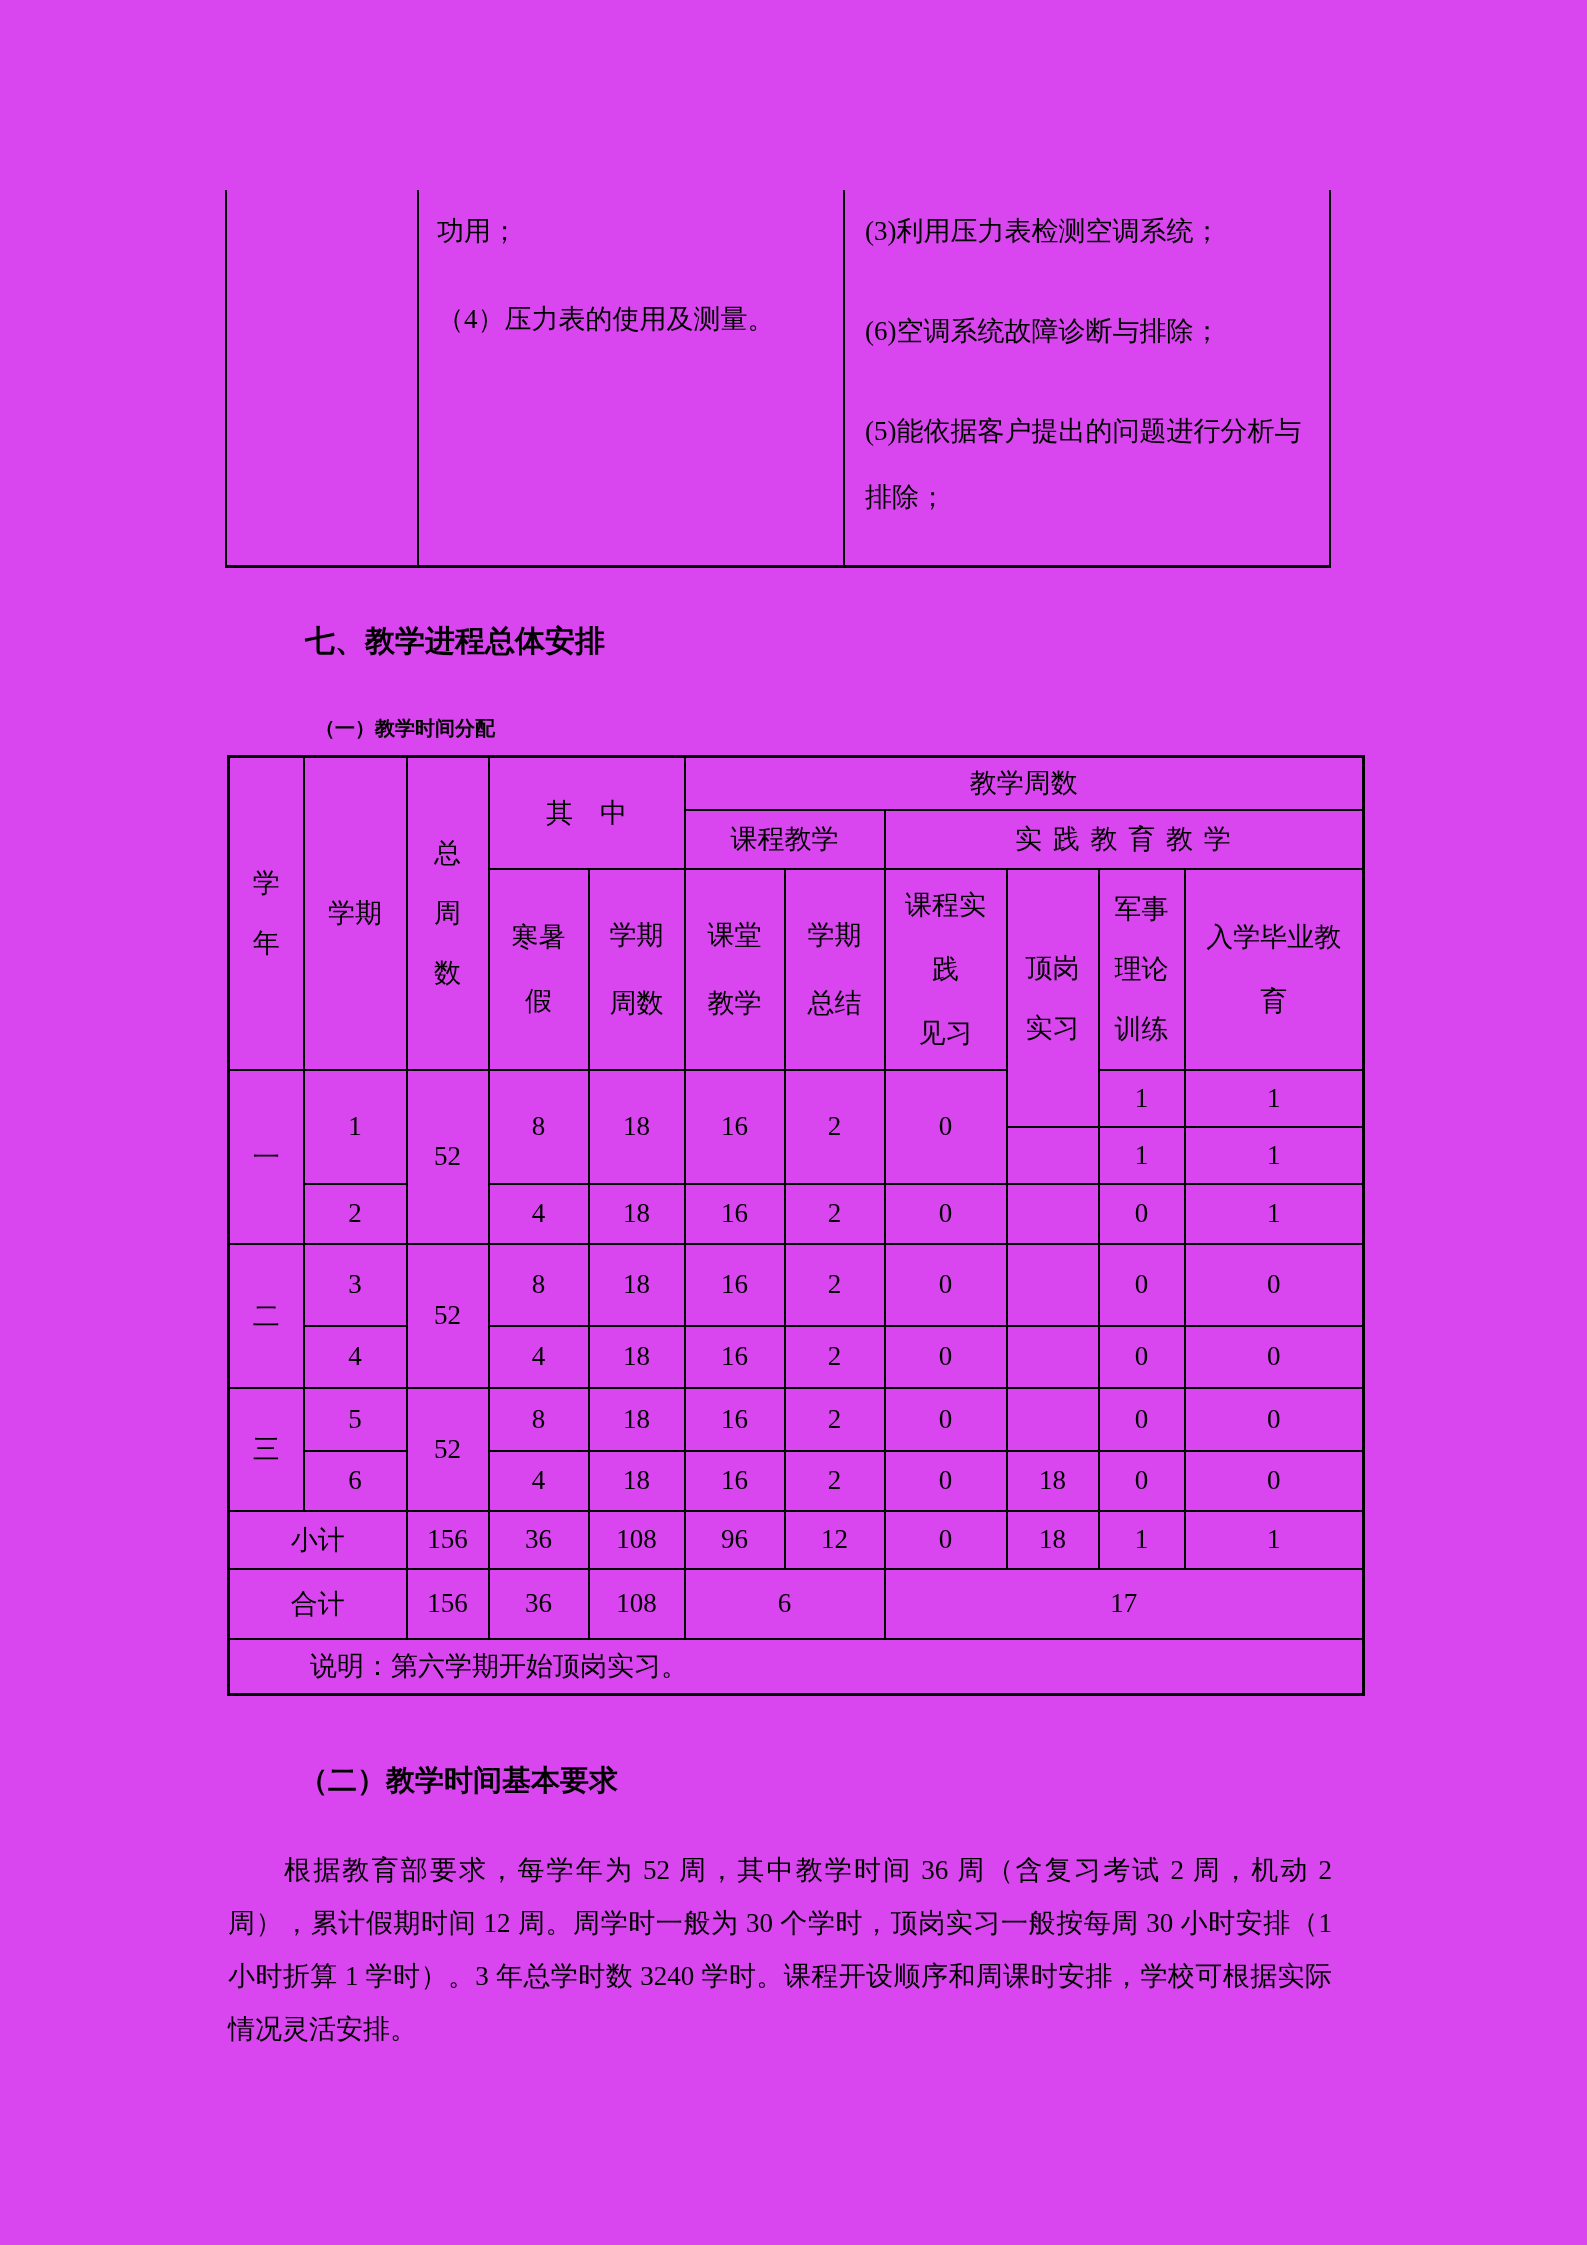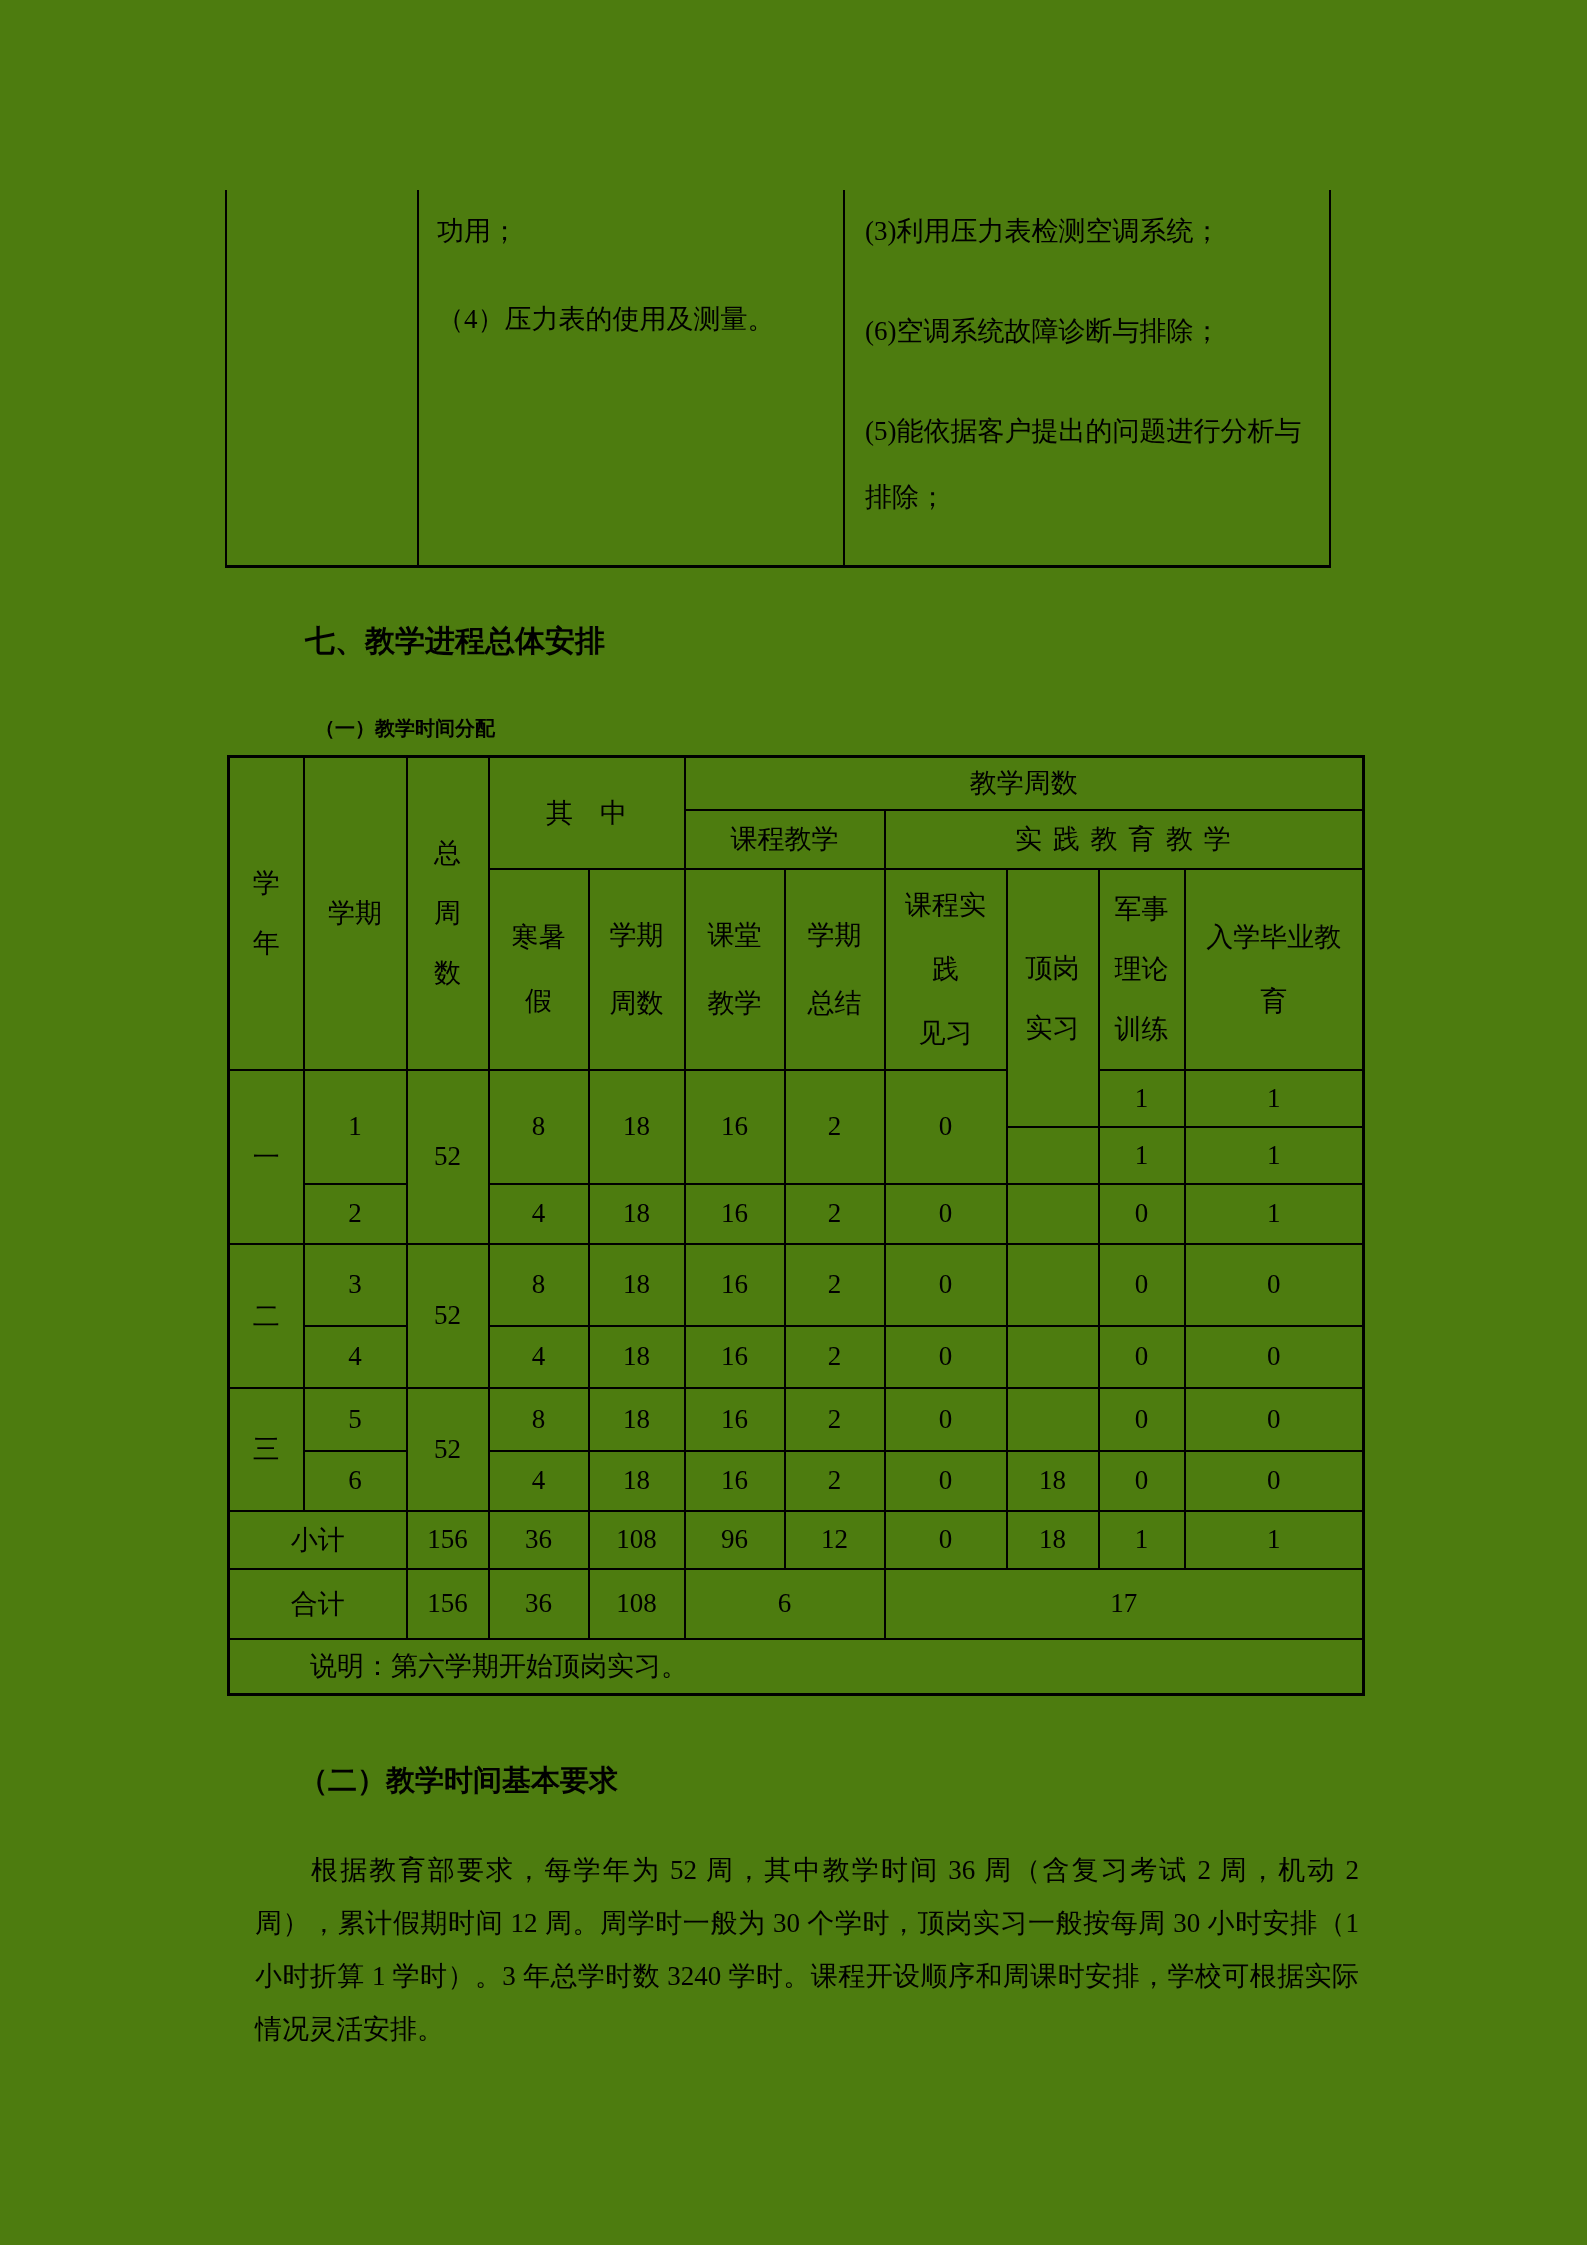--- a/index.html
+++ b/index.html
@@ -1,18 +1,18 @@
 <!DOCTYPE html>
 <html><head>
 <meta charset="utf-8">
 <style>
   html,body { margin:0; padding:0; background:#e8e8e8; }
   .page {
     position:relative; width:1587px; height:2245px; margin:0 auto;
-    background:#4d7c0f; color:#000;
+    background:#d946ef; color:#000;
     font-family:"Liberation Serif","DejaVu Serif",serif;
     overflow:hidden;
   }
 
   
   .frag-table {
     position:absolute; left:225px; top:190px; width:1106px; height:378px;
     border-left:2px solid #000; border-right:2px solid #000; border-bottom:3px solid #000;
     display:flex; box-sizing:border-box;
   }
@@ -39,21 +39,21 @@
     font-size:27px; padding:0; overflow:hidden;
   }
   .stack { white-space:pre-line; line-height:60px; }
   .stack-lg { white-space:pre-line; line-height:68px; }
   .left-wrap { white-space:pre-line; line-height:64px; text-align:left; padding-left:14px; }
   .spread { letter-spacing:2px; }
   .note-cell { text-align:left !important; padding-left:80px !important; }
 
   
   .body-para {
-    position:absolute; left:255px; top:1844px; width:1104px;
+    position:absolute; left:228px; top:1844px; width:1104px;
     font-size:27px; line-height:53px; text-align:justify; text-indent:56px;
   }
 </style>
 </head>
 <body>
 
 <div class="page">
 
   <div class="frag-table">
     <div class="frag-col frag-col1"></div>

